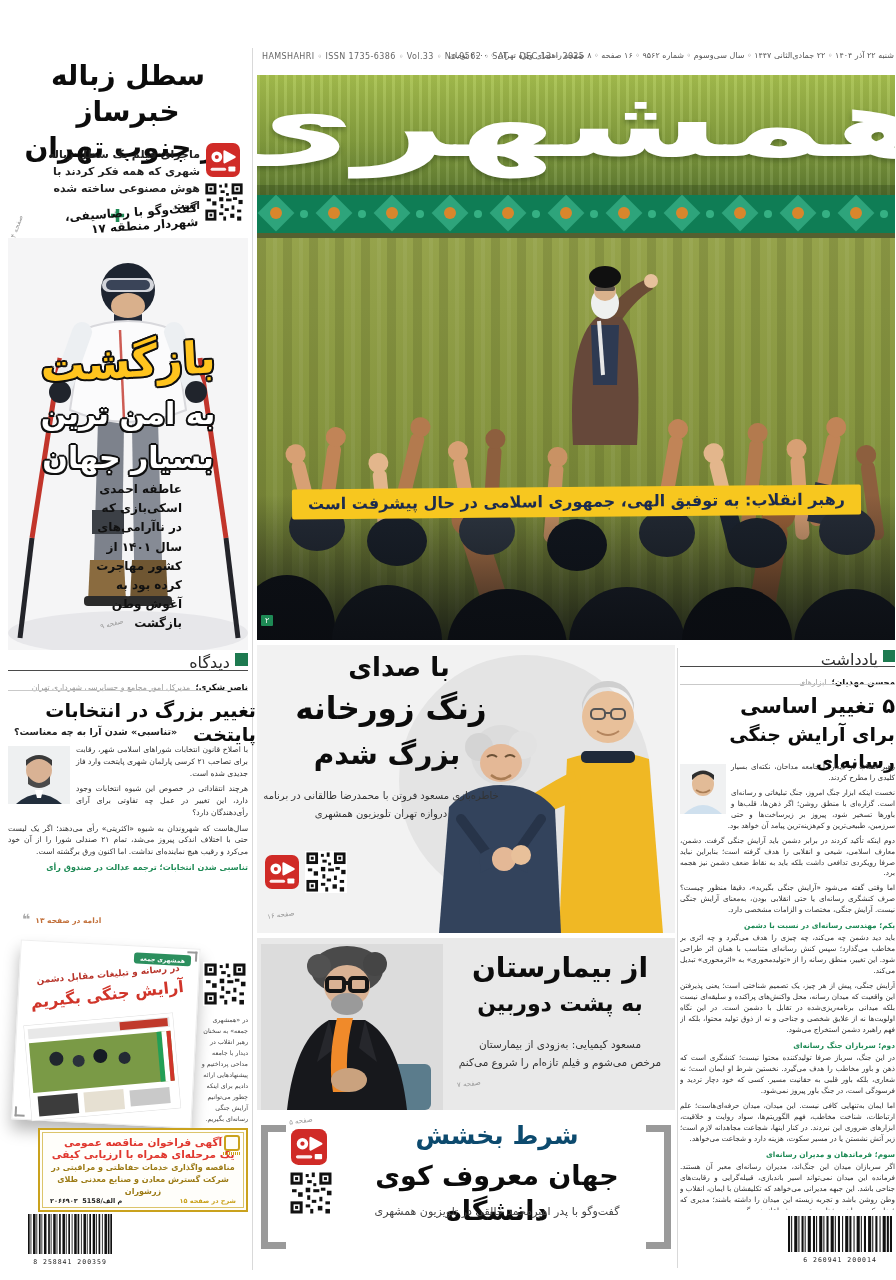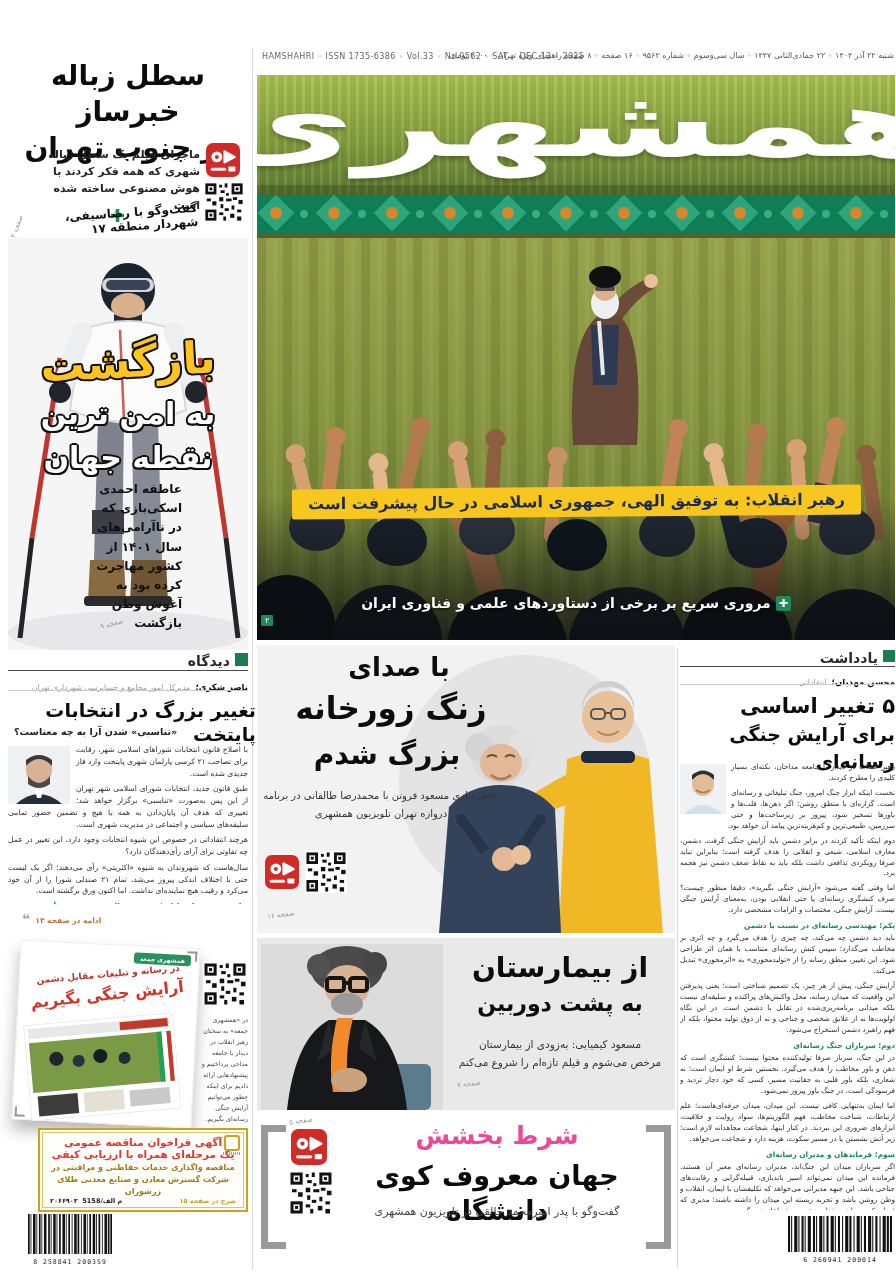--- a/index.html
+++ b/index.html
@@ -6,21 +6,21 @@
   #canvas{position:relative;width:896px;height:1280px;background:#fff;overflow:hidden;
           font-family:"DejaVu Sans",sans-serif;color:#111;}
   .s{position:absolute;}
   .rtl{direction:rtl;}
   .ctr{text-align:center;}
   .hdr{font-size:8px;color:#666;letter-spacing:.4px;white-space:nowrap;}
   .vrule{width:1px;background:#d9d9d9;}
   .hairline-d{height:1px;background:#4a4a4a;}
   .hairline-l{height:1px;background:#c9c9c9;}
   .green-sq{width:13px;height:13px;background:#1e7a50;display:inline-block;}
-  .sec-label{font-size:14px;font-weight:bold;color:#2b2b2b;}
+  .sec-label{font-size:16px;font-weight:normal;color:#2b2b2b;}
   .byline-name{font-size:8.5px;font-weight:bold;color:#111;}
   .byline-role{font-size:7.8px;color:#999;}
   .big-head{font-weight:900;color:#0c0c0c;line-height:1.28;}
   .body-rtl{direction:rtl;text-align:justify;color:#2e2e2e;}
   .body-rtl p{margin:0 0 4px 0;}
   .crosshead{color:#1e8a55;font-weight:bold;margin:3px 0 2px 0;}
   .outline-y{color:#ffc41e;text-shadow:2px 0 0 #101010,-2px 0 0 #101010,0 2px 0 #101010,0 -2px 0 #101010,1.5px 1.5px 0 #101010,-1.5px -1.5px 0 #101010,1.5px -1.5px 0 #101010,-1.5px 1.5px 0 #101010;}
   .outline-w{color:#ffffff;text-shadow:2px 0 0 #101010,-2px 0 0 #101010,0 2px 0 #101010,0 -2px 0 #101010,1.5px 1.5px 0 #101010,-1.5px -1.5px 0 #101010,1.5px -1.5px 0 #101010,-1.5px 1.5px 0 #101010;}
   .pagemark{font-size:7px;color:#9b9b9b;}
   .qr{display:block;}
@@ -168,21 +168,21 @@
         <rect x="-36" y="250" width="32" height="24" fill="#3c4046"></rect>
 
         <path d="M-38 300 L-40 342 L-2 342 L-4 300 Z" fill="#8a6b3f"></path>
         <path d="M38 300 L40 342 L2 342 L4 300 Z" fill="#6f5632"></path>
         <rect x="-44" y="336" width="46" height="10" rx="4" fill="#2b2b2b"></rect>
         <rect x="-2" y="336" width="46" height="10" rx="4" fill="#2b2b2b"></rect>
       </g>
     </svg>
     <div class="s outline-y ctr" style="left:0;top:98px;width:100%;font-size:44px;font-weight:900;transform:rotate(-3deg);">بازگشت</div>
     <div class="s outline-w ctr" style="left:0;top:158px;width:100%;font-size:30px;font-weight:900;">به امن ترین</div>
-    <div class="s outline-w ctr" style="left:0;top:202px;width:100%;font-size:30px;font-weight:900;">نقطه جهان</div>
+    <div class="s outline-w ctr" style="left:0;top:202px;width:100%;font-size:30px;font-weight:900;">بسیار جهان</div>
     <div class="s rtl" style="left:84px;top:242px;width:90px;font-size:12px;font-weight:bold;line-height:1.6;text-align:right;color:#111;">عاطفه احمدی اسکی‌بازی که در ناآرامی‌های سال ۱۴۰۱ از کشور مهاجرت کرده بود به آغوش وطن بازگشت</div>
     <div class="s pagemark" style="left:92px;top:382px;transform:rotate(-15deg);">صفحه ۹</div>
   </div>
 
   <div class="s" style="left:8px;top:652px;width:240px;height:282px;">
     <span class="green-sq s" style="right:0;top:1px;"></span>
     <div class="s sec-label rtl" style="right:18px;top:1px;">دیدگاه</div>
     <div class="s hairline-d" style="left:0;top:18px;width:240px;"></div>
     <div class="s rtl" style="right:0;top:23px;width:240px;text-align:right;">
       <span class="byline-name">ناصر شکری؛</span>
@@ -194,21 +194,20 @@
     <div class="s body-rtl" style="left:0;top:92px;width:240px;height:160px;overflow:hidden;font-size:7.6px;line-height:1.55;">
       <svg width="62" height="58" style="float:left;margin:2px 6px 2px 0;" viewBox="0 0 62 58">
         <rect width="62" height="58" fill="#eef0f1"></rect>
         <ellipse cx="31" cy="24" rx="13" ry="14" fill="#d9b294"></ellipse>
         <path d="M18 20 Q31 6 44 20 L44 14 Q31 4 18 14 Z" fill="#3a3a3a"></path>
         <path d="M20 30 Q31 44 42 30 L42 38 Q31 46 20 38 Z" fill="#4a4a4a"></path>
         <path d="M8 58 Q31 38 54 58 Z" fill="#232f3d"></path>
         <path d="M27 44 L35 44 L33 52 L29 52 Z" fill="#fff"></path>
       </svg>
       <p>با اصلاح قانون انتخابات شوراهای اسلامی شهر، رقابت برای تصاحب ۲۱ کرسی پارلمان شهری پایتخت وارد فاز جدیدی شده است.</p>
-      <p>طبق قانون جدید، انتخابات شورای اسلامی شهر تهران از این پس به‌صورت «تناسبی» برگزار خواهد شد؛ تغییری که هدف آن پایان‌دادن به همه یا هیچ و تضمین حضور تمامی سلیقه‌های سیاسی و اجتماعی در مدیریت شهری است.</p>
       <p>هرچند انتقاداتی در خصوص این شیوه انتخابات وجود دارد، این تغییر در عمل چه تفاوتی برای آرای رأی‌دهندگان دارد؟</p>
       <p>سال‌هاست که شهروندان به شیوه «اکثریتی» رأی می‌دهند؛ اگر یک لیست حتی با اختلاف اندکی پیروز می‌شد، تمام ۲۱ صندلی شورا را از آن خود می‌کرد و رقیب هیچ نماینده‌ای نداشت. اما اکنون ورق برگشته است.</p>
       <div class="crosshead" style="font-size:8px;">تناسبی شدن انتخابات؛ ترجمه عدالت در صندوق رأی</div>
 
     </div>
     <div class="s" style="left:14px;top:256px;">
       <span style="color:#aaa;font-size:14px;font-weight:bold;vertical-align:middle;">❝</span>
       <span class="rtl" style="font-size:7.5px;color:#c2703a;font-weight:bold;">ادامه در صفحه ۱۳</span>
     </div>
   </div>
@@ -395,24 +394,20 @@
           <ellipse cx="595" cy="450" rx="58" ry="56" fill="#151b23"></ellipse>
       </g>
       <rect y="300" width="638" height="145" fill="url(#fade)"></rect>
     </svg>
     
     <div class="s ctr" style="left:0;top:292px;width:100%;">
       <span class="banner rtl">رهبر انقلاب: به توفیق الهی، جمهوری اسلامی در حال پیشرفت است</span>
     </div>
     
     
-    <div class="s rtl ctr" style="left:0;top:398px;width:100%;">
-      <span class="plusbox">✚</span>
-      <span style="color:#fff;font-weight:bold;font-size:14px;text-shadow:0 1px 3px rgba(0,0,0,.8);">مروری سریع بر برخی از دستاوردهای علمی و فناوری ایران</span>
-    </div>
     <div class="s" style="left:4px;bottom:14px;background:#1e8a55;color:#fff;font-size:8px;padding:1px 4px;border-radius:1px;">۲</div>
   </div>
 
   <div class="s" style="left:257px;top:645px;width:418px;height:288px;background:#f2f2f2;overflow:hidden;">
     <div class="s" style="left:142px;top:10px;width:252px;height:252px;border-radius:50%;background:#e4e4e4;"></div>
     <svg class="s" style="left:152px;top:14px;" width="266" height="274" viewBox="0 0 266 274">
 
       <g>
         <path d="M158 100 Q200 86 240 100 L254 274 L150 274 Z" fill="#f0b824"></path>
         <path d="M165 112 C140 124 118 138 104 150 L112 166 C132 156 156 146 172 140 Z" fill="#f0b824"></path>
@@ -485,32 +480,32 @@
   <div class="s" style="left:257px;top:1115px;width:418px;height:150px;background:#fff;">
     <div class="s bracket-l" style="left:4px;top:10px;width:18px;height:110px;"></div>
     <div class="s bracket-r" style="right:4px;top:10px;width:18px;height:110px;"></div>
     <div class="s pagemark" style="left:32px;top:2px;transform:rotate(-8deg);">صفحه ۵</div>
     <svg class="s" style="left:34px;top:14px;" width="36" height="36">
         <use href="#tvlogo"></use>
       </svg>
     <svg class="s qr" style="left:32px;top:56px;" width="44" height="44">
         <use href="#qrsym"></use>
       </svg>
-    <div class="s rtl ctr" style="left:90px;top:6px;width:300px;font-size:25px;font-weight:900;color:#ec4899;">شرط بخشش</div>
+    <div class="s rtl ctr" style="left:90px;top:6px;width:300px;font-size:25px;font-weight:900;color:#0c4a6e;">شرط بخشش</div>
     <div class="s rtl ctr big-head" style="left:80px;top:44px;width:320px;font-size:27px;">جهان معروف کوی دانشگاه</div>
     <div class="s rtl ctr" style="left:80px;top:90px;width:320px;font-size:11px;color:#444;">گفت‌وگو با پدر امیرمحمد خالقی در تلویزیون همشهری</div>
   </div>
 
   <div class="s" style="left:680px;top:650px;width:215px;height:560px;">
     <span class="green-sq s" style="right:0;top:0;width:12px;height:12px;"></span>
     <div class="s sec-label rtl" style="right:17px;top:0;">یادداشت</div>
     <div class="s hairline-d" style="left:0;top:16px;width:215px;"></div>
     <div class="s rtl" style="right:0;top:20px;width:215px;text-align:right;">
       <span class="byline-name">محسن مهدیان؛</span>
-      <span class="byline-role">انتقاداتی</span>
+      <span class="byline-role">ابزارهای</span>
     </div>
     <div class="s hairline-l" style="left:0;top:34px;width:215px;"></div>
     <div class="s rtl big-head" style="right:0;top:42px;width:215px;font-size:21px;text-align:right;line-height:1.4;">
       <div>۵ تغییر اساسی</div>
       <div style="font-size:19px;">برای آرایش جنگی رسانه‌ای</div>
     </div>
     <div class="s body-rtl" style="left:0;top:112px;width:215px;height:448px;overflow:hidden;font-size:7.2px;line-height:1.52;">
       <svg width="46" height="50" style="float:left;margin:2px 5px 2px 0;" viewBox="0 0 46 50">
         <rect width="46" height="50" fill="#f0f1f2"></rect>
         <ellipse cx="23" cy="20" rx="11" ry="12" fill="#e2bb97"></ellipse>

